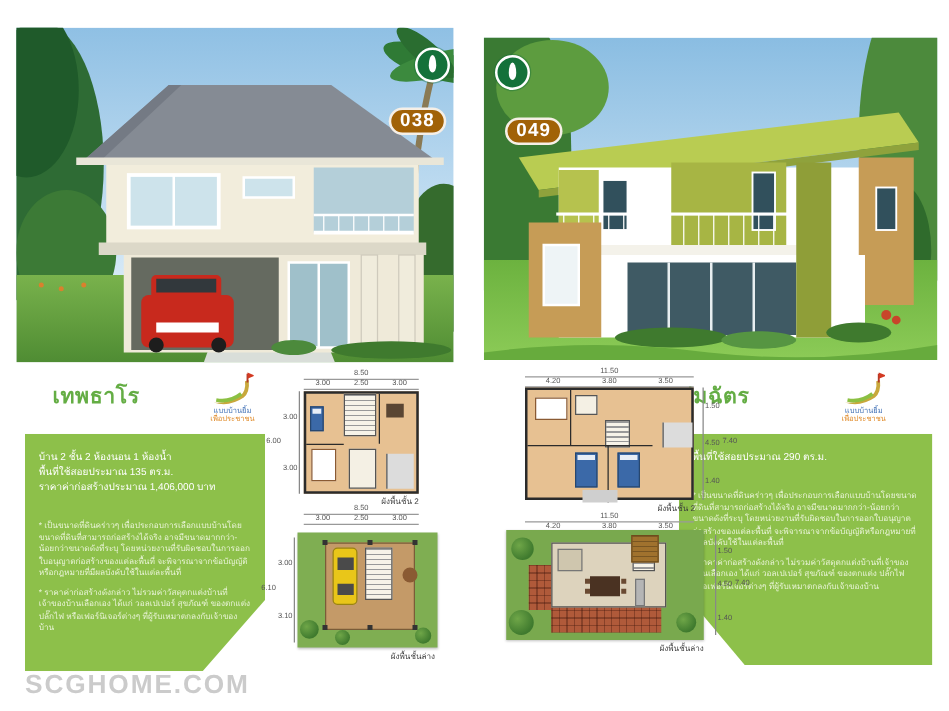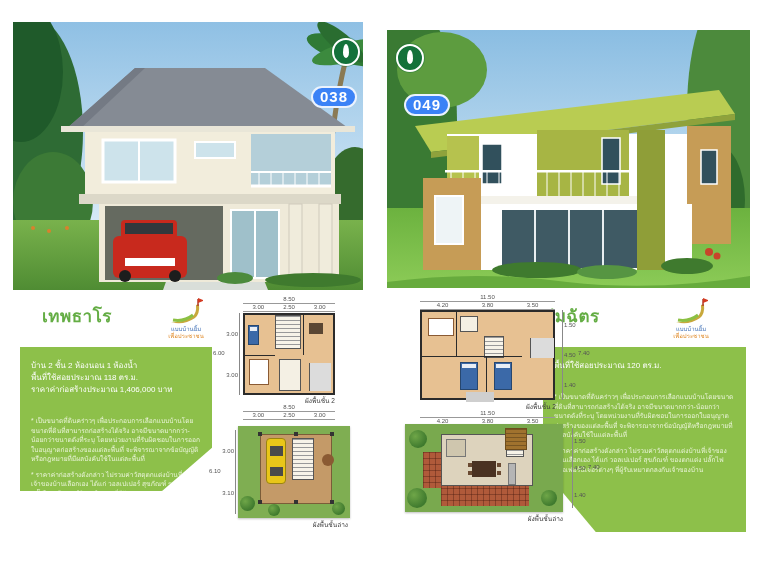--- a/index.html
+++ b/index.html
@@ -1,21 +1,21 @@
 <!DOCTYPE html>
 <html><head>
 <meta charset="utf-8">
 <style>
   html,body{margin:0;padding:0;background:#fff;}
   .page{position:relative;width:759px;height:569px;background:#fff;overflow:hidden;
         font-family:"Liberation Sans",sans-serif;}
   .photo{position:absolute;overflow:hidden;}
   .photo svg{display:block;}
   
-  .model-badge{position:absolute;background:#3b82f6;color:#fff;border:2px solid rgba(255,255,255,.9);
+  .model-badge{position:absolute;background:#a16207;color:#fff;border:2px solid rgba(255,255,255,.9);
       border-radius:12px;font-size:15px;font-weight:bold;line-height:18px;padding:0 7px;letter-spacing:1px;}
   .logo-circle{position:absolute;width:24px;height:24px;border-radius:50%;background:#14713a;
       border:2px solid #fff;box-shadow:0 0 0 1px rgba(20,113,58,.4);}
   .logo-circle:after{content:"";position:absolute;left:9px;top:4px;width:6px;height:14px;
       background:#fff;border-radius:50% 50% 50% 50%/60% 60% 40% 40%;}
   .brand-logo{position:absolute;width:56px;text-align:center;}
   .brand-logo .swoosh{display:block;margin:0 auto;}
   .brand-line1{display:block;font-size:6px;color:#3f6fb5;line-height:7px;}
   .brand-line2{display:block;font-size:6px;color:#e08a28;line-height:7px;}
   
@@ -139,23 +139,23 @@
     <svg class="swoosh" width="34" height="30" viewBox="0 0 34 30">
       <path d="M2,26 Q14,30 26,22 Q31,18 30,8 L27,9 Q28,17 23,21 Q13,27 2,26 Z" fill="#c8a83c"></path>
       <path d="M4,24 Q15,26 24,19" stroke="#8cc043" stroke-width="3" fill="none"></path>
       <line x1="29" y1="3" x2="29" y2="10" stroke="#b03a28" stroke-width="1.5"></line>
       <polygon points="29,2 35,4.5 29,7" fill="#d33a22"></polygon>
     </svg>
     <span class="brand-line1">แบบบ้านยิ้ม</span>
     <span class="brand-line2">เพื่อประชาชน</span>
   </div>
 
-  <div class="green-box cut-right" style="left:20px;top:347px;width:192px;height:144px;">
+  <div class="green-box cut-right" style="left:20px;top:347px;width:192px;height:190px;">
     <p class="spec-line">บ้าน 2 ชั้น 2 ห้องนอน 1 ห้องน้ำ</p>
-    <p class="spec-line">พื้นที่ใช้สอยประมาณ 118 ตร.ม.</p>
+    <p class="spec-line">พื้นที่ใช้สอยประมาณ 135 ตร.ม.</p>
     <p class="spec-line">ราคาค่าก่อสร้างประมาณ 1,406,000 บาท</p>
     <p class="disclaimer first">* เป็นขนาดที่ดินคร่าวๆ เพื่อประกอบการเลือกแบบบ้านโดยขนาดที่ดินที่สามารถก่อสร้างได้จริง อาจมีขนาดมากกว่า-น้อยกว่าขนาดดังที่ระบุ โดยหน่วยงานที่รับผิดชอบในการออกใบอนุญาตก่อสร้างของแต่ละพื้นที่ จะพิจารณาจากข้อบัญญัติหรือกฎหมายที่มีผลบังคับใช้ในแต่ละพื้นที่</p>
     <p class="disclaimer">* ราคาค่าก่อสร้างดังกล่าว ไม่รวมค่าวัสดุตกแต่งบ้านที่เจ้าของบ้านเลือกเอง ได้แก่ วอลเปเปอร์ สุขภัณฑ์ ของตกแต่ง ปลั๊กไฟ หรือเฟอร์นิเจอร์ต่างๆ ที่ผู้รับเหมาตกลงกับเจ้าของบ้าน</p>
   </div>
 
   <div class="dimh" style="left:243px;top:296px;width:92px;">
     <div class="dim-total">8.50</div>
     <div class="dim-segs">
       <span>3.00</span>
       <span>2.50</span>
@@ -288,21 +288,21 @@
       <path d="M2,26 Q14,30 26,22 Q31,18 30,8 L27,9 Q28,17 23,21 Q13,27 2,26 Z" fill="#c8a83c"></path>
       <path d="M4,24 Q15,26 24,19" stroke="#8cc043" stroke-width="3" fill="none"></path>
       <line x1="29" y1="3" x2="29" y2="10" stroke="#b03a28" stroke-width="1.5"></line>
       <polygon points="29,2 35,4.5 29,7" fill="#d33a22"></polygon>
     </svg>
     <span class="brand-line1">แบบบ้านยิ้ม</span>
     <span class="brand-line2">เพื่อประชาชน</span>
   </div>
 
   <div class="green-box cut-left" style="left:543px;top:347px;width:203px;height:185px;">
-    <p class="spec-line">พื้นที่ใช้สอยประมาณ 120 ตร.ม.</p>
+    <p class="spec-line">พื้นที่ใช้สอยประมาณ 290 ตร.ม.</p>
     <p class="disclaimer first">* เป็นขนาดที่ดินคร่าวๆ เพื่อประกอบการเลือกแบบบ้านโดยขนาดที่ดินที่สามารถก่อสร้างได้จริง อาจมีขนาดมากกว่า-น้อยกว่าขนาดดังที่ระบุ โดยหน่วยงานที่รับผิดชอบในการออกใบอนุญาตก่อสร้างของแต่ละพื้นที่ จะพิจารณาจากข้อบัญญัติหรือกฎหมายที่มีผลบังคับใช้ในแต่ละพื้นที่</p>
     <p class="disclaimer">* ราคาค่าก่อสร้างดังกล่าว ไม่รวมค่าวัสดุตกแต่งบ้านที่เจ้าของบ้านเลือกเอง ได้แก่ วอลเปเปอร์ สุขภัณฑ์ ของตกแต่ง ปลั๊กไฟ หรือเฟอร์นิเจอร์ต่างๆ ที่ผู้รับเหมาตกลงกับเจ้าของบ้าน</p>
   </div>
 
   <div class="dimh" style="left:420px;top:294px;width:135px;">
     <div class="dim-total">11.50</div>
     <div class="dim-segs">
       <span>4.20</span>
       <span>3.80</span>
       <span>3.50</span>
@@ -357,13 +357,14 @@
       <div class="pp" style="left:26px;top:36px;width:4px;height:4px;background:#6a4a32;"></div>
       <div class="pp" style="left:55px;top:28px;width:4px;height:4px;background:#6a4a32;"></div>
       <div class="pp" style="left:55px;top:36px;width:4px;height:4px;background:#6a4a32;"></div>
       <div class="pp" style="left:66px;top:28px;width:8px;height:22px;background:#b5b5b5;border:1px solid #777;"></div>
     </div>
     <div class="pp" style="left:100px;top:4px;width:22px;height:22px;background:#a0722e;border:1px solid #6e4c1c;
          background-image:repeating-linear-gradient(to bottom,rgba(0,0,0,.25) 0,rgba(0,0,0,.25) 1px,transparent 1px,transparent 4px);"></div>
   </div>
   <div class="plan-caption" style="left:503px;top:514px;width:60px;">ผังพื้นชั้นล่าง</div>
 
+  <div class="watermark" style="left:20px;top:536px;">SCGHOME.COM</div>
 </div>
 
 </body></html>

